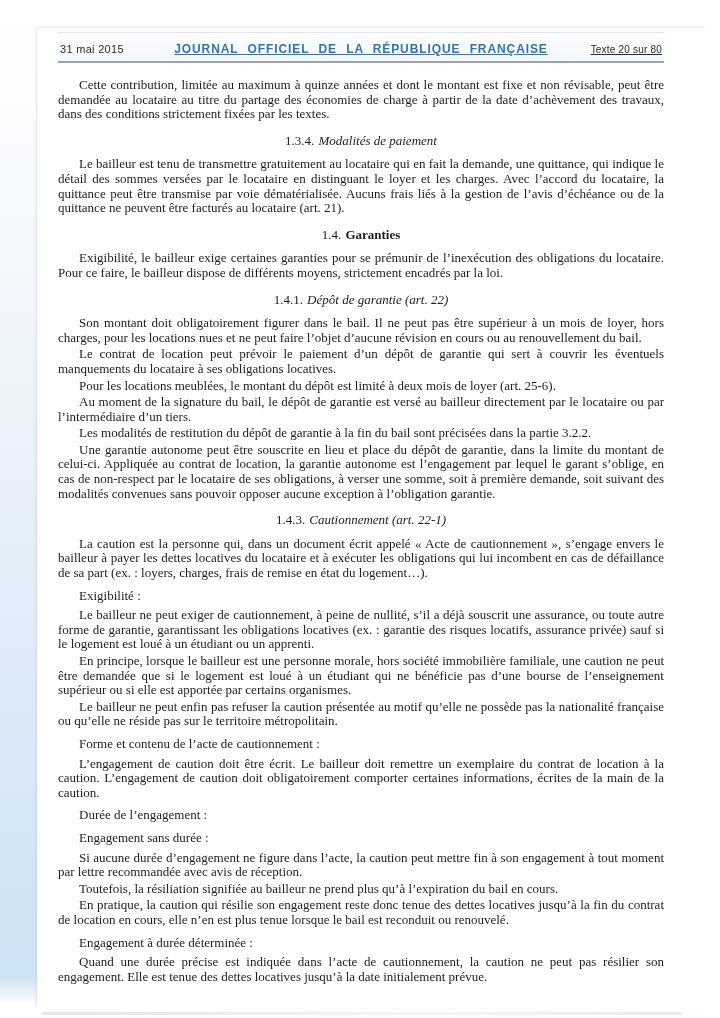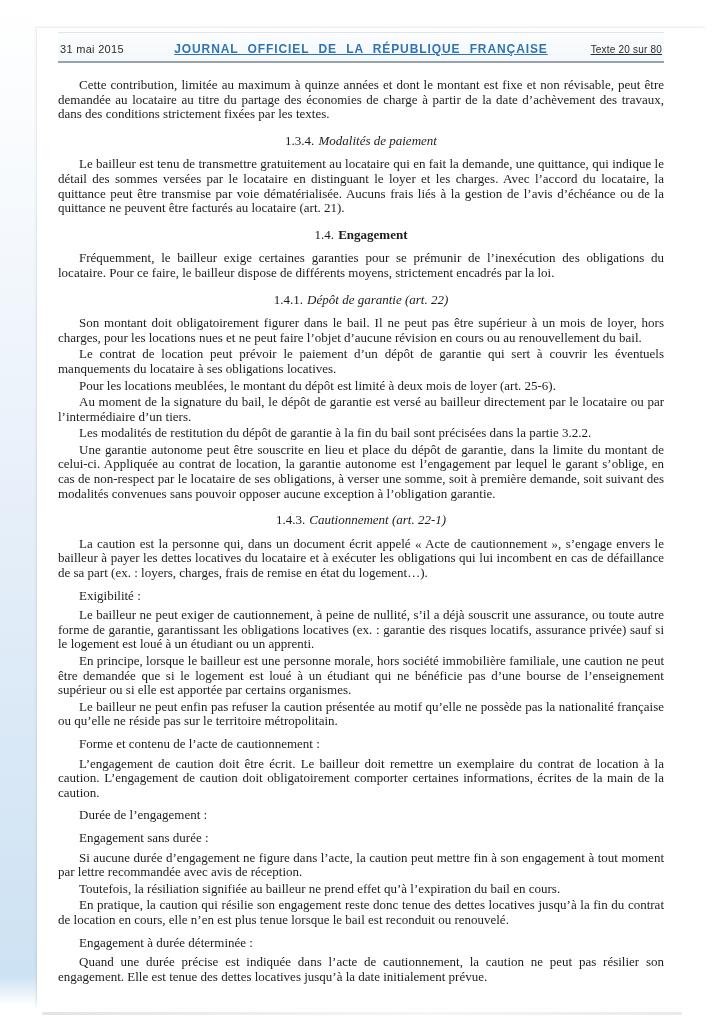--- a/index.html
+++ b/index.html
@@ -82,38 +82,38 @@
 <div class="page">
   <div class="header">
     <span class="date">31 mai 2015</span>
     <span class="jotitle">JOURNAL OFFICIEL DE LA RÉPUBLIQUE FRANÇAISE</span>
     <span class="pageref">Texte 20 sur 80</span>
   </div>
   <div class="doc-body">
       <p class="para">Cette contribution, limitée au maximum à quinze années et dont le montant est fixe et non révisable, peut être demandée au locataire au titre du partage des économies de charge à partir de la date d’achèvement des travaux, dans des conditions strictement fixées par les textes.</p>
       <p class="heading h-italic"><span class="hnum">1.3.4.</span><span class="htitle">Modalités de paiement</span></p>
       <p class="para">Le bailleur est tenu de transmettre gratuitement au locataire qui en fait la demande, une quittance, qui indique le détail des sommes versées par le locataire en distinguant le loyer et les charges. Avec l’accord du locataire, la quittance peut être transmise par voie dématérialisée. Aucuns frais liés à la gestion de l’avis d’échéance ou de la quittance ne peuvent être facturés au locataire (art. 21).</p>
-      <p class="heading h-bold"><span class="hnum">1.4.</span><span class="htitle">Engagement</span></p>
-      <p class="para">Fréquemment, le bailleur exige certaines garanties pour se prémunir de l’inexécution des obligations du locataire. Pour ce faire, le bailleur dispose de différents moyens, strictement encadrés par la loi.</p>
+      <p class="heading h-bold"><span class="hnum">1.4.</span><span class="htitle">Garanties</span></p>
+      <p class="para">Exigibilité, le bailleur exige certaines garanties pour se prémunir de l’inexécution des obligations du locataire. Pour ce faire, le bailleur dispose de différents moyens, strictement encadrés par la loi.</p>
       <p class="heading h-italic"><span class="hnum">1.4.1.</span><span class="htitle">Dépôt de garantie (art. 22)</span></p>
       <p class="para">Son montant doit obligatoirement figurer dans le bail. Il ne peut pas être supérieur à un mois de loyer, hors charges, pour les locations nues et ne peut faire l’objet d’aucune révision en cours ou au renouvellement du bail.</p>
       <p class="para">Le contrat de location peut prévoir le paiement d’un dépôt de garantie qui sert à couvrir les éventuels manquements du locataire à ses obligations locatives.</p>
       <p class="para">Pour les locations meublées, le montant du dépôt est limité à deux mois de loyer (art. 25-6).</p>
       <p class="para">Au moment de la signature du bail, le dépôt de garantie est versé au bailleur directement par le locataire ou par l’intermédiaire d’un tiers.</p>
       <p class="para">Les modalités de restitution du dépôt de garantie à la fin du bail sont précisées dans la partie 3.2.2.</p>
       <p class="para">Une garantie autonome peut être souscrite en lieu et place du dépôt de garantie, dans la limite du montant de celui-ci. Appliquée au contrat de location, la garantie autonome est l’engagement par lequel le garant s’oblige, en cas de non-respect par le locataire de ses obligations, à verser une somme, soit à première demande, soit suivant des modalités convenues sans pouvoir opposer aucune exception à l’obligation garantie.</p>
       <p class="heading h-italic"><span class="hnum">1.4.3.</span><span class="htitle">Cautionnement (art. 22-1)</span></p>
       <p class="para">La caution est la personne qui, dans un document écrit appelé « Acte de cautionnement », s’engage envers le bailleur à payer les dettes locatives du locataire et à exécuter les obligations qui lui incombent en cas de défaillance de sa part (ex. : loyers, charges, frais de remise en état du logement…).</p>
       <p class="para label">Exigibilité :</p>
       <p class="para">Le bailleur ne peut exiger de cautionnement, à peine de nullité, s’il a déjà souscrit une assurance, ou toute autre forme de garantie, garantissant les obligations locatives (ex. : garantie des risques locatifs, assurance privée) sauf si le logement est loué à un étudiant ou un apprenti.</p>
       <p class="para">En principe, lorsque le bailleur est une personne morale, hors société immobilière familiale, une caution ne peut être demandée que si le logement est loué à un étudiant qui ne bénéficie pas d’une bourse de l’enseignement supérieur ou si elle est apportée par certains organismes.</p>
       <p class="para">Le bailleur ne peut enfin pas refuser la caution présentée au motif qu’elle ne possède pas la nationalité française ou qu’elle ne réside pas sur le territoire métropolitain.</p>
       <p class="para label">Forme et contenu de l’acte de cautionnement :</p>
       <p class="para">L’engagement de caution doit être écrit. Le bailleur doit remettre un exemplaire du contrat de location à la caution. L’engagement de caution doit obligatoirement comporter certaines informations, écrites de la main de la caution.</p>
       <p class="para label">Durée de l’engagement :</p>
       <p class="para label">Engagement sans durée :</p>
       <p class="para">Si aucune durée d’engagement ne figure dans l’acte, la caution peut mettre fin à son engagement à tout moment par lettre recommandée avec avis de réception.</p>
-      <p class="para">Toutefois, la résiliation signifiée au bailleur ne prend effet qu’à l’expiration du bail en cours.</p>
+      <p class="para">Toutefois, la résiliation signifiée au bailleur ne prend plus qu’à l’expiration du bail en cours.</p>
       <p class="para">En pratique, la caution qui résilie son engagement reste donc tenue des dettes locatives jusqu’à la fin du contrat de location en cours, elle n’en est plus tenue lorsque le bail est reconduit ou renouvelé.</p>
       <p class="para label">Engagement à durée déterminée :</p>
       <p class="para">Quand une durée précise est indiquée dans l’acte de cautionnement, la caution ne peut pas résilier son engagement. Elle est tenue des dettes locatives jusqu’à la date initialement prévue.</p>
     </div>
 </div>
 
 </body></html>

